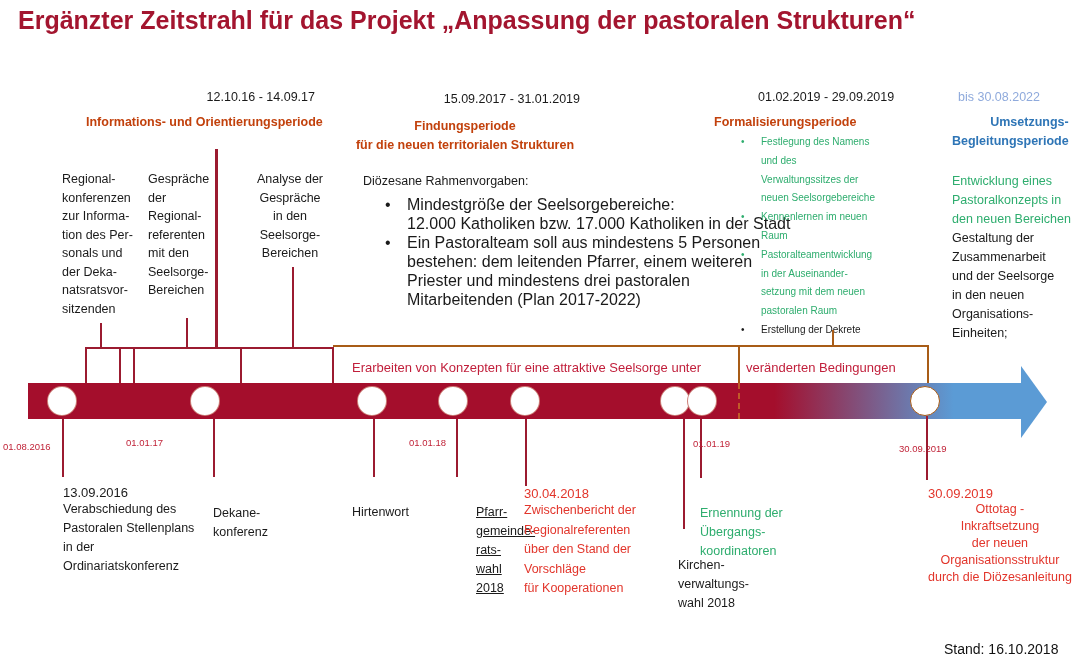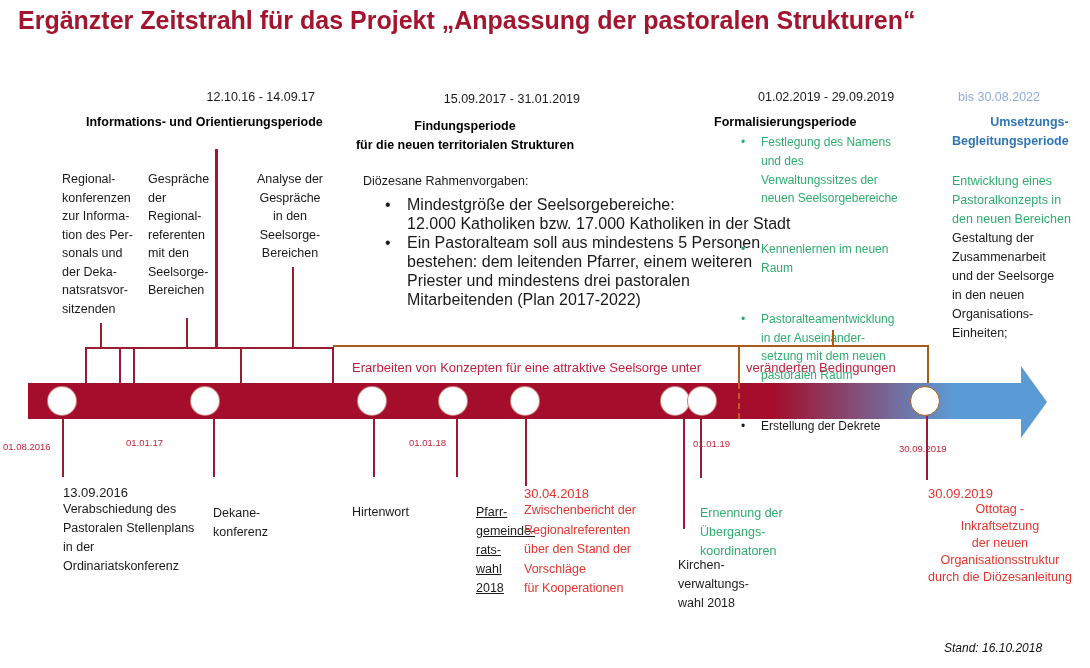--- a/index.html
+++ b/index.html
@@ -2,47 +2,47 @@
 <html><head>
 <meta charset="utf-8">
 <style>
   html,body{margin:0;padding:0;background:#fff;}
   #stage{position:relative;width:1090px;height:668px;background:#fff;overflow:hidden;
          font-family:"Liberation Sans",sans-serif;color:#1a1a1a;}
   .abs{position:absolute;}
   .pre{white-space:pre-line;}
   .title{font-size:25px;font-weight:bold;color:#A3152F;white-space:nowrap;}
   .dates{font-size:12.5px;color:#1a1a1a;}
-  .pname{font-size:12.5px;font-weight:bold;color:#000000;}
+  .pname{font-size:12.5px;font-weight:bold;color:#c2410c;}
   .blue-light{color:#8FAADC;text-align:center;}
   .blue{color:#2E75B6;text-align:right;}
   .blk{font-size:12.5px;line-height:18.5px;color:#1a1a1a;}
   .green{color:#2EAD6E;}
   .red{color:#E2352B;}
   .vline{position:absolute;background:#9B1B30;width:2px;}
   .hline{position:absolute;background:#9B1B30;height:2px;}
   .brown{background:#A85C17;}
   .dash{position:absolute;width:0;}
   .band{position:absolute;left:28px;top:383px;width:995px;height:36px;
         background:linear-gradient(90deg,#A40E2C 0%,#A40E2C 75%,#5B9BD5 93%,#5B9BD5 100%);}
   .arrowhead{position:absolute;left:1021px;top:366px;width:0;height:0;
         border-top:36px solid transparent;border-bottom:36px solid transparent;
         border-left:26px solid #5B9BD5;}
   .circle{position:absolute;top:386px;width:30px;height:30px;border-radius:50%;
         background:#fff;border:1px solid rgba(178,60,48,.65);box-sizing:border-box;z-index:5;}
   .banner{font-size:13px;color:#C11F3B;white-space:nowrap;z-index:4;}
   .axisdate{font-size:9.5px;color:#C02338;white-space:nowrap;}
   .ev{font-size:12.5px;line-height:19px;}
   .evdate{font-size:13px;}
-  .bullet-list{display:flex;flex-direction:column;font-size:12px;line-height:18.8px;gap:32px;}
+  .bullet-list{display:flex;flex-direction:column;font-size:10px;line-height:18.8px;}
   .bullet-item{position:relative;padding-left:26px;}
   .bullet-item::before{content:"\2022";position:absolute;left:6px;top:0;}
   .rahmen-item{position:relative;padding-left:44px;font-size:16px;line-height:19px;}
   .rahmen-item::before{content:"\2022";position:absolute;left:22px;top:0;}
-  .footer{font-size:12px;color:#111;font-style:italic;}
+  .footer{font-size:14px;color:#111;}
 </style>
 </head>
 <body>
 
 <div id="stage">
 
   <div class="abs title" style="left:18px;top:6px;">Ergänzter Zeitstrahl für das Projekt „Anpassung der pastoralen Strukturen“</div>
 
   <div class="abs dates" style="left:120px;top:90px;width:195px;text-align:right;">12.10.16 - 14.09.17</div>
   <div class="abs pname" style="left:86px;top:115px;">Informations- und Orientierungsperiode</div>

